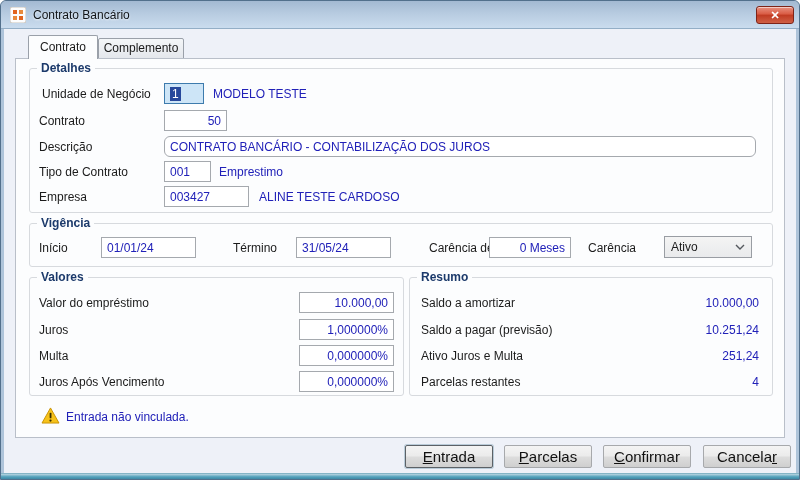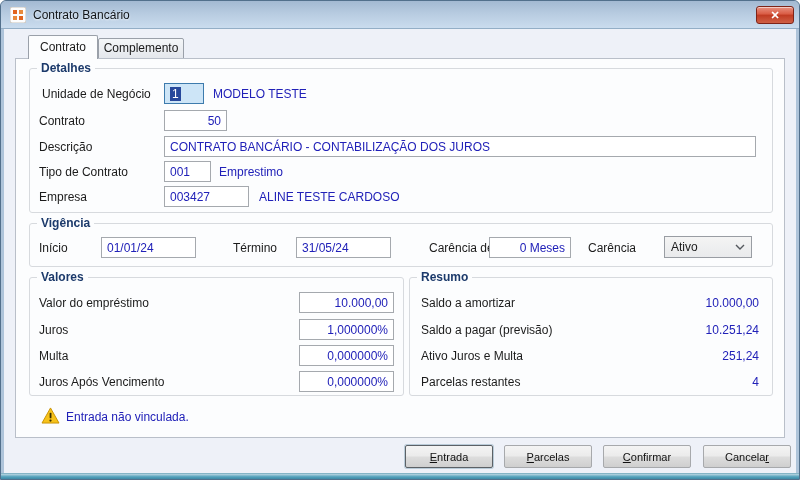--- a/index.html
+++ b/index.html
@@ -59,21 +59,21 @@
   .combo { position:absolute; height:22px; background:linear-gradient(180deg,#f4f4f4,#e9eaec);
     border:1px solid #999da3; color:#1b1b1b; display:flex; align-items:center;
     padding:0 6px; justify-content:space-between; cursor:pointer; z-index:5; }
   .chev { width:10px; height:10px; margin-left:6px; }
 
   .warn-icon { position:absolute; width:19px; height:17px; z-index:5; }
   .warn-text { position:absolute; color:#2121b8; z-index:5; }
 
   .btn { position:absolute; width:88px; height:23px; cursor:pointer;
     background:linear-gradient(180deg,#f4f4f4 0%,#ebebeb 48%,#dddddd 52%,#cfcfcf 100%);
-    border:1px solid #a7a9ac; border-radius:2px; font-size:11px; color:#111;
+    border:1px solid #a7a9ac; border-radius:2px; font-size:15px; color:#111;
     font-family:"Liberation Sans",sans-serif;text-align:center; }
   .btn.default { border:1px solid #5c6166; box-shadow:0 0 0 1px #b9cbd8; }
   .mn { text-decoration:underline; }
 </style>
 </head>
 <body>
 
 <div class="window">
 
   <div class="titlebar">
@@ -104,21 +104,21 @@
         <span class="sel">1</span>
       </div>
     <span class="companion" style="left:209px; top:58px;">MODELO TESTE</span>
 
     <span class="lbl" style="left:35px; top:85px;">Contrato</span>
     <div class="tb right" style="left:160px; top:81px; width:63px;">
         <span>50</span>
       </div>
 
     <span class="lbl" style="left:35px; top:111px;">Descrição</span>
-    <div class="tb" style="left:160px; top:107px; width:592px;">
+    <div class="tb" style="left:160px; top:107px; width:592px;border-radius:6px;">
         <span>CONTRATO BANCÁRIO - CONTABILIZAÇÃO DOS JUROS</span>
       </div>
 
     <span class="lbl" style="left:35px; top:136px;">Tipo de Contrato</span>
     <div class="tb" style="left:160px; top:132px; width:47px;">
         <span>001</span>
       </div>
     <span class="companion" style="left:215px; top:136px;">Emprestimo</span>
 
     <span class="lbl" style="left:35px; top:161px;">Empresa</span>

